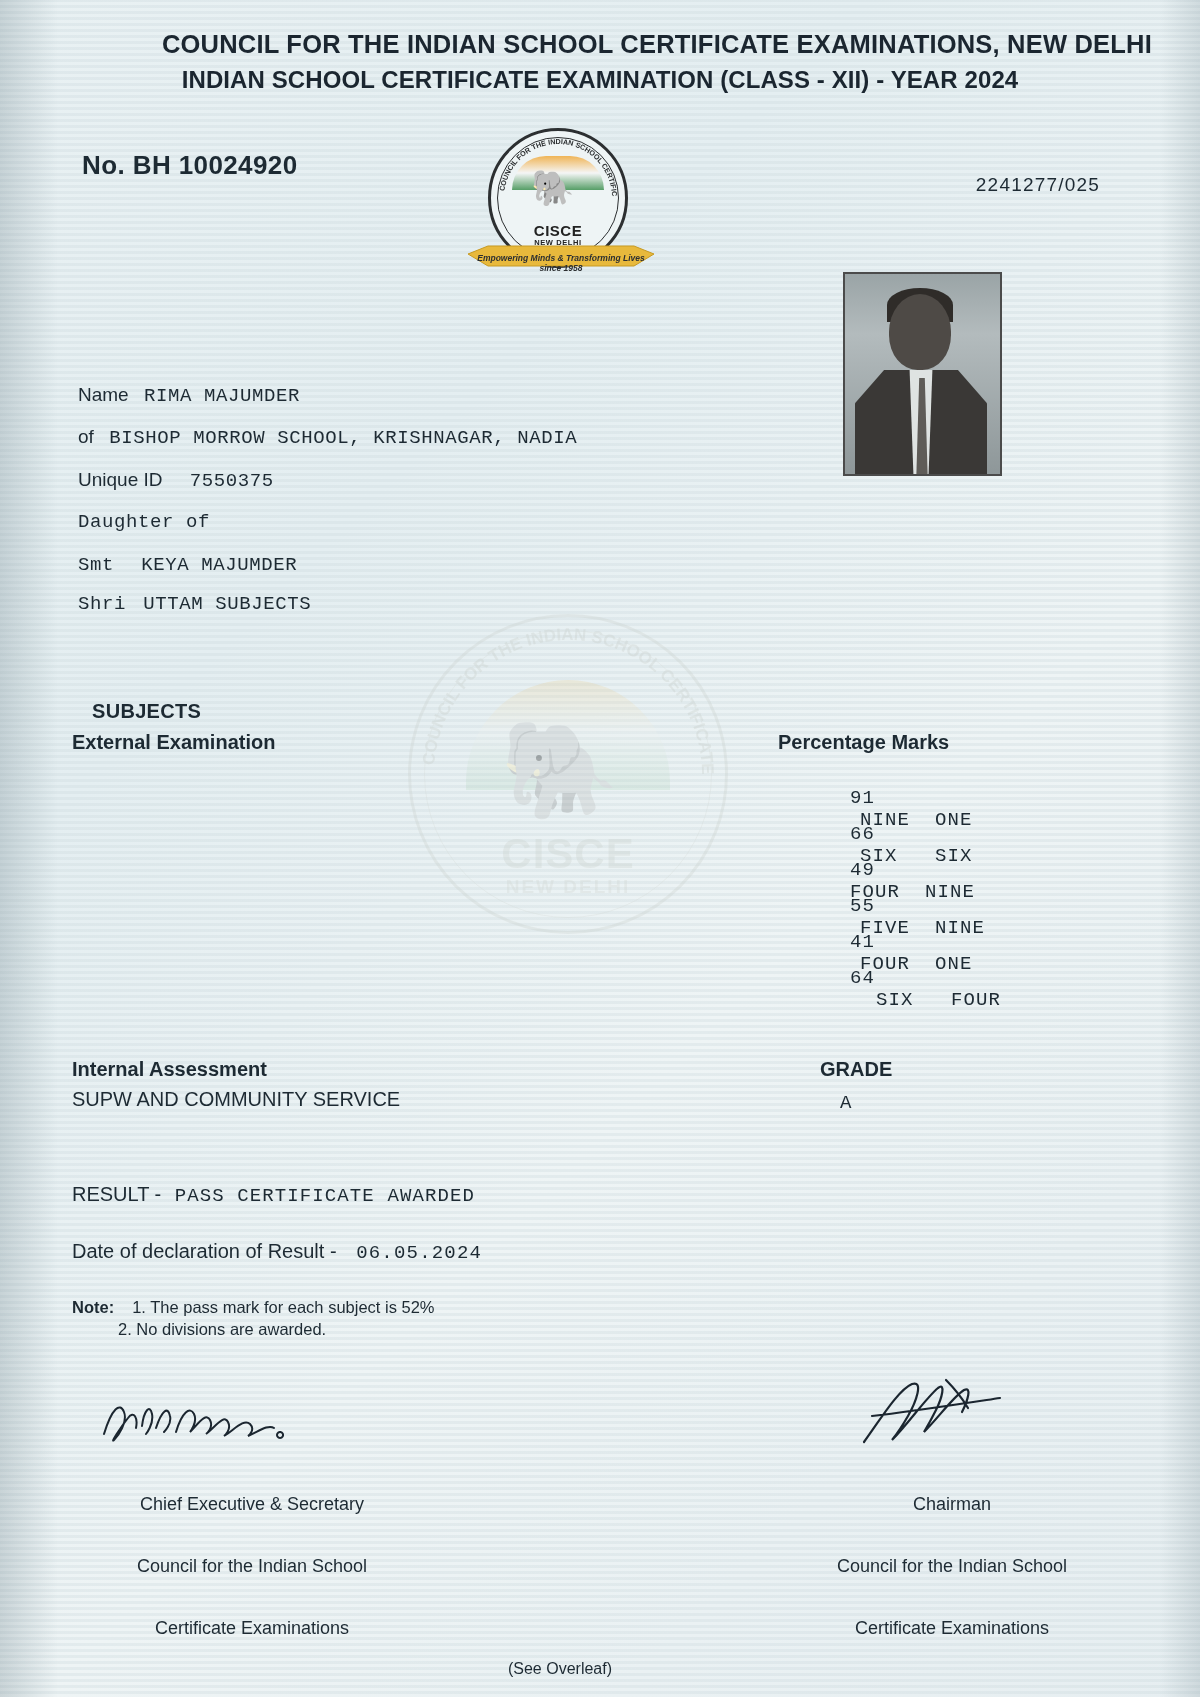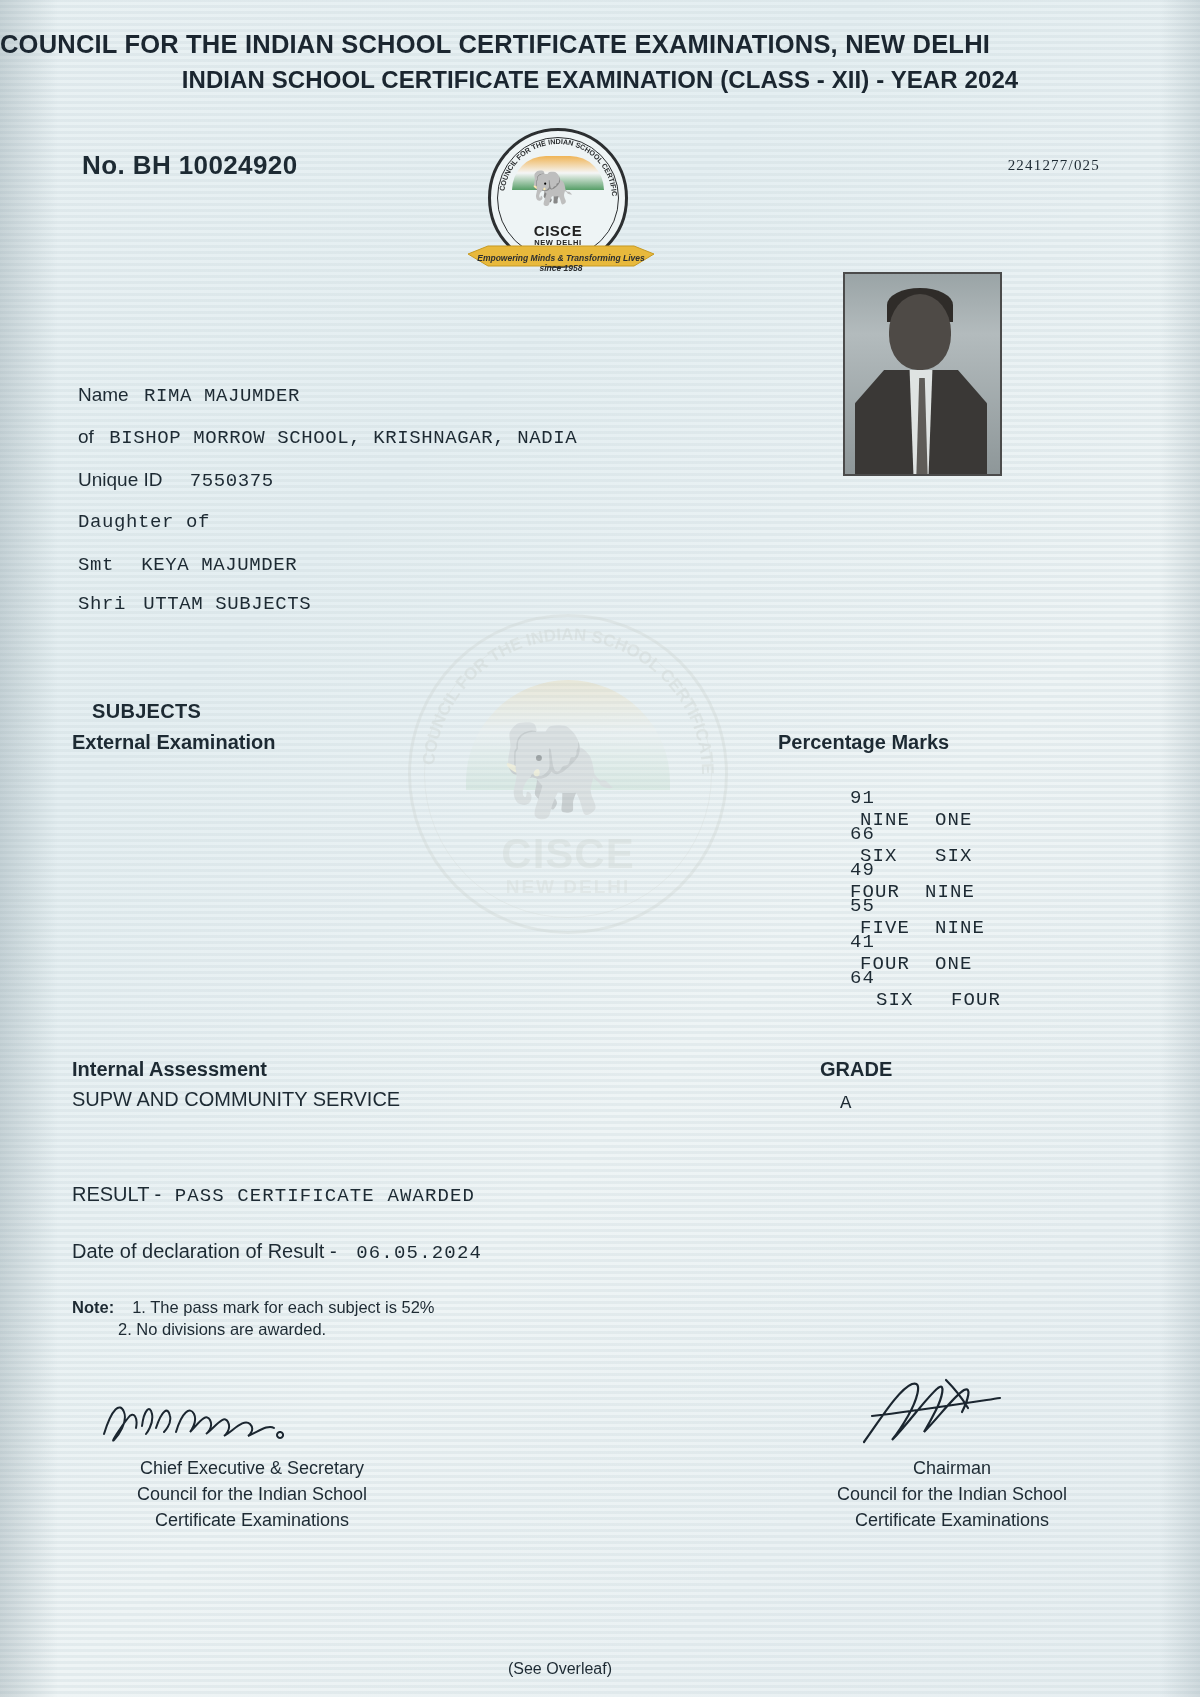--- a/index.html
+++ b/index.html
@@ -27,39 +27,39 @@
   }
   .sheet-edge-r {
     position: absolute; right: 0; top: 0; width: 40px; height: 100%;
     background: linear-gradient(270deg, rgba(120,140,148,0.22), rgba(255,255,255,0));
     pointer-events: none;
   }
 
   
   .hdr-title {
     position: absolute; top: 30px; left: 0; width: 1152px;
-    text-align: left;
+    text-align: right;
     font-size: 25.5px; font-weight: bold; letter-spacing: 0.2px;
     color: #1b2630;
   }
   .hdr-sub {
     position: absolute; top: 66px; left: 0; width: 1200px;
     text-align: center;
     font-size: 24px; font-weight: bold; letter-spacing: 0.1px;
     color: #1b2630;
   }
 
   .cert-no {
     position: absolute; top: 150px; left: 82px;
     font-size: 26px; font-weight: bold; letter-spacing: 0.4px;
   }
   .serial-no {
-    position: absolute; top: 157px; right: 100px;
-    font-family: Liberation Serif, serif;
-    font-size: 15px; letter-spacing: 1.2px; color: #1d2a33;
+    position: absolute; top: 174px; right: 100px;
+    font-family: Liberation Sans, sans-serif;
+    font-size: 19px; letter-spacing: 1.2px; color: #1d2a33;
   }
 
   
   .seal-wrap {
     position: absolute; top: 128px; left: 476px; width: 170px; height: 160px;
   }
   .seal-ring {
     position: absolute; left: 12px; top: 0; width: 140px; height: 140px;
     border-radius: 50%;
     border: 3px solid #2c2f31;
@@ -261,21 +261,21 @@
   .note .n1 { margin-left: 18px; }
   .note .n2 { margin-left: 46px; display: block; }
 
   
   .sig-left {
     position: absolute; left: 62px; top: 1455px; width: 380px; text-align: center;
   }
   .sig-right {
     position: absolute; right: 58px; top: 1455px; width: 380px; text-align: center;
   }
-  .sig-line { font-size: 18px; line-height: 1.45; }
+  .sig-line { font-size: 18px; line-height: 1.45; margin-top: 36px; }
   .sig-scribble-l {
     position: absolute; left: 98px; top: 1388px; width: 200px; height: 62px;
   }
   .sig-scribble-r {
     position: absolute; right: 180px; top: 1372px; width: 170px; height: 80px;
   }
   .overleaf {
     position: absolute; left: 0; top: 1660px; width: 1120px; text-align: center;
     font-size: 16px;
   }

